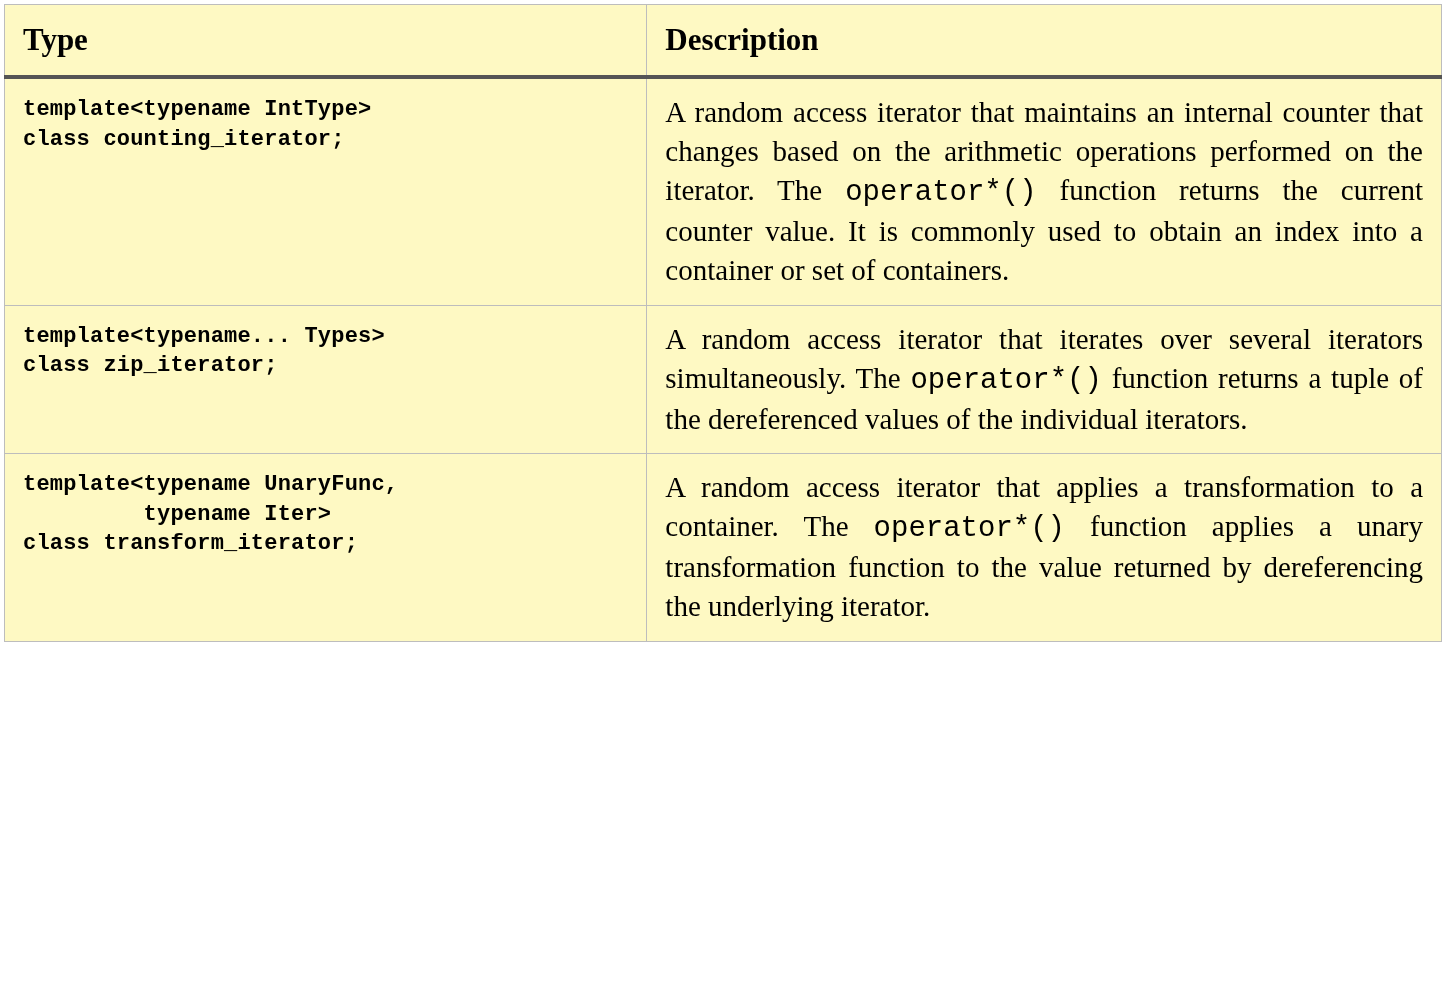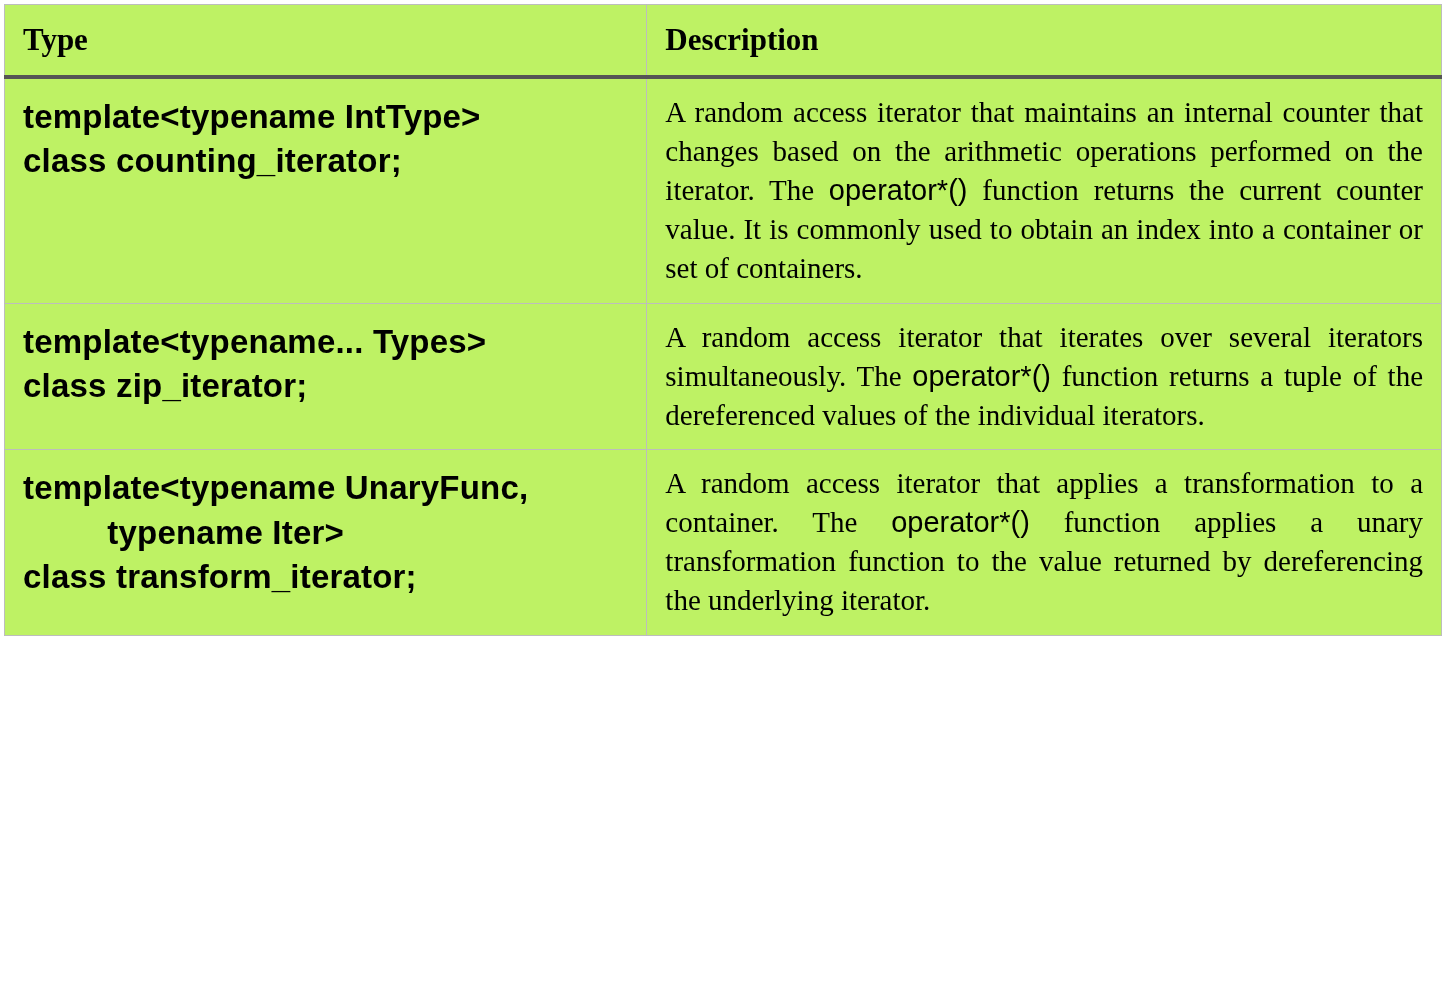--- a/index.html
+++ b/index.html
@@ -20,47 +20,47 @@
   }
   col.col-type  { width: 44.7%; }
   col.col-desc  { width: 55.3%; }
   th, td {
     border: 1px solid #bdbdbd;
     vertical-align: top;
     padding: 12px 18px 14px 18px;
     font-size: 29px;
     line-height: 1.35;
     color: #000;
-    background: #bef264;
+    background: #fef9c3;
   }
   th {
     text-align: left;
     font-weight: 700;
     font-family: Georgia, 'Times New Roman', serif;
     font-size: 31px;
     padding-top: 14px;
     padding-bottom: 14px;
     border-bottom: 4px solid #555;
   }
   td.type-cell {
-    font-family: Liberation Sans, sans-serif;
+    font-family: Liberation Mono, monospace;
     font-weight: 700;
-    font-size: 33px;
+    font-size: 22px;
     white-space: pre;
     letter-spacing: 0.2px;
     padding-top: 16px;
   }
   td.desc-cell {
     text-align: justify;
     font-family: Georgia, 'Times New Roman', serif;
     font-size: 29px;
     padding-top: 14px;
   }
   .desc-cell code {
-    font-family: Liberation Sans, sans-serif;
+    font-family: Liberation Mono, monospace;
     font-size: 29px;
     font-weight: 400;
   }
 </style>
 </head>
 <body>
 <div class="wrap">
 
 <table>
   <colgroup>

